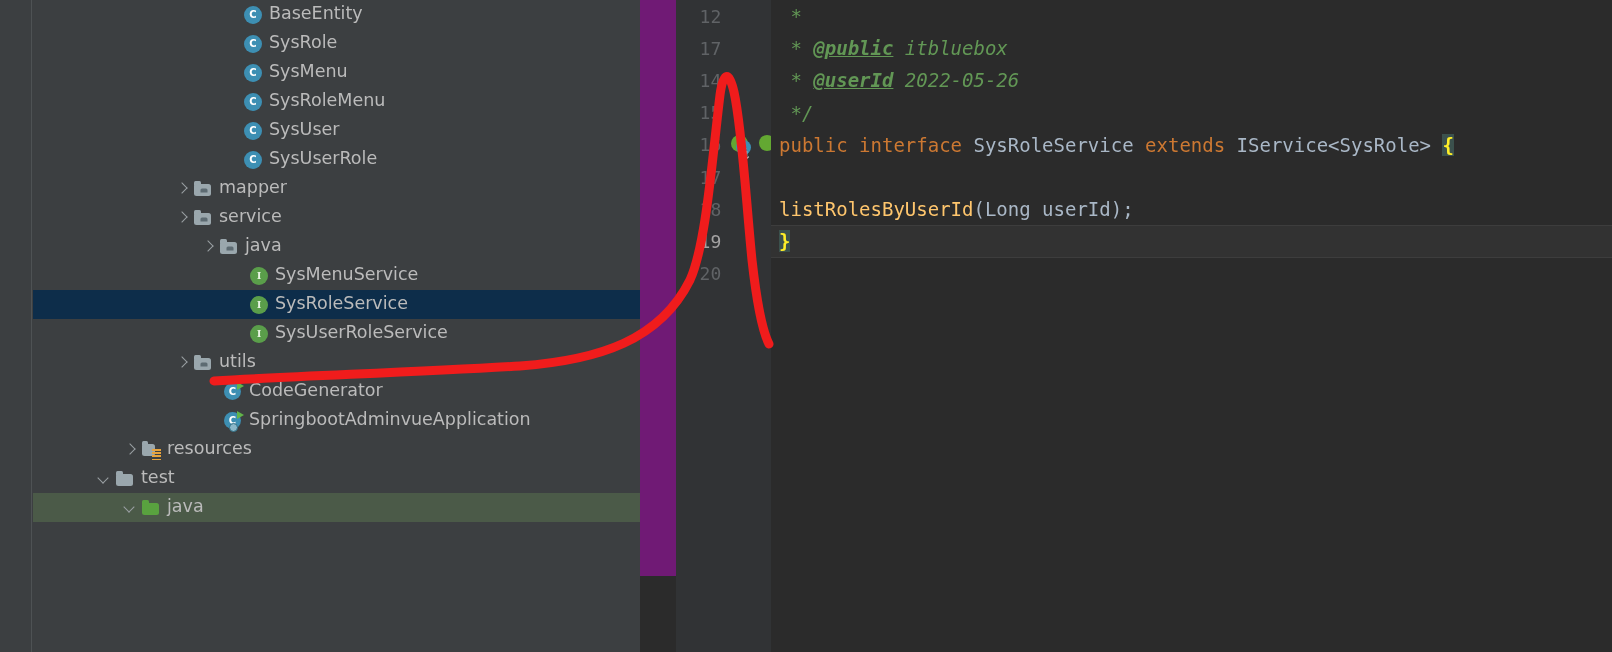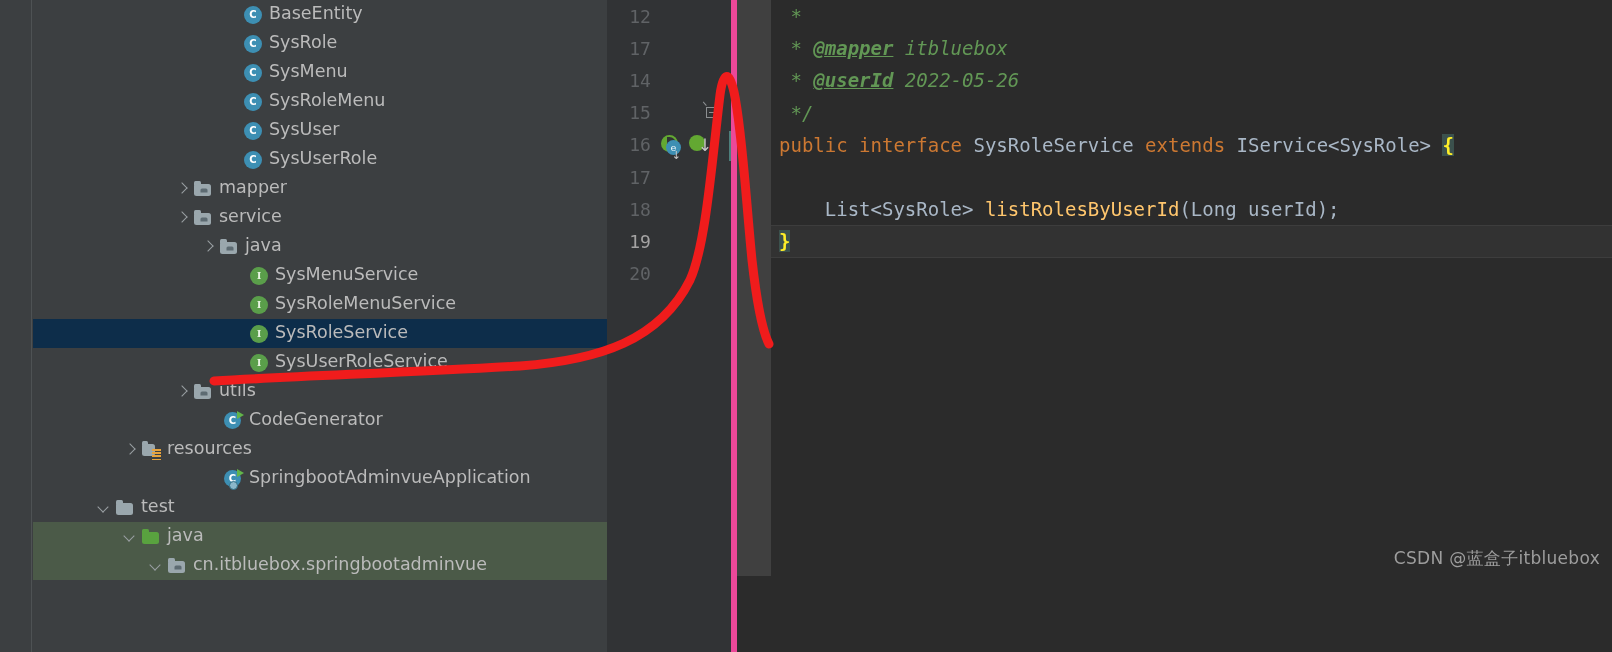--- a/index.html
+++ b/index.html
@@ -8,21 +8,21 @@
   }
   body {
     width: 1612px; height: 652px;
     overflow: hidden;
     font-family: "DejaVu Sans", "Liberation Sans", sans-serif;
     -webkit-font-smoothing: antialiased;
   }
   #root {
     position: relative;
     width: 1612px; height: 576px;
-    background: #404040;
+    background: #701a75;
   }
 
   
   #project-panel {
     position: absolute; left: 0; top: 0;
     width: 640px; height: 652px;
     background: #3c3f41;
     overflow: hidden;
   }
   #panel-left-strip {
@@ -200,24 +200,24 @@
     background:
       linear-gradient(to bottom,
         #e8a33d 0 1.6px, transparent 1.6px 3.2px,
         #e8a33d 3.2px 4.8px, transparent 4.8px 6.4px,
         #e8a33d 6.4px 8px, transparent 8px 9.6px,
         #e8a33d 9.6px 11px);
   }
 
   
   #gutter {
-    position: absolute; left: 607px; top: 0;
+    position: absolute; left: 676px; top: 0;
     width: 130px; height: 652px;
     background: #313335;
-    border-right: 6px solid #ec4899;
+    border-right: 2px solid #ec4899;
     box-sizing: border-box;
   }
   .gut-row {
     position: relative;
     height: 32.2px;
     display: flex;
     align-items: center;
     justify-content: flex-end;
   }
   .gut-num {
@@ -427,26 +427,20 @@
           <span class="arrow collapsed"></span>
           <span class="ico pkg"></span>
           <span class="label">java</span>
         </div>
         <div class="tree-row">
           <span class="pad" style="display: inline-block; flex: 0 0 196px; width: 196px;"></span>
           <span class="arrow none"></span>
           <span class="ico iface"></span>
           <span class="label">SysMenuService</span>
         </div>
-        <div class="tree-row">
-          <span class="pad" style="display: inline-block; flex: 0 0 196px; width: 196px;"></span>
-          <span class="arrow none"></span>
-          <span class="ico iface"></span>
-          <span class="label">SysRoleMenuService</span>
-        </div>
         <div class="tree-row selected">
           <span class="pad" style="display: inline-block; flex: 0 0 196px; width: 196px;"></span>
           <span class="arrow none"></span>
           <span class="ico iface"></span>
           <span class="label">SysRoleService</span>
         </div>
         <div class="tree-row">
           <span class="pad" style="display: inline-block; flex: 0 0 196px; width: 196px;"></span>
           <span class="arrow none"></span>
           <span class="ico iface"></span>
@@ -456,54 +450,48 @@
           <span class="pad" style="display: inline-block; flex: 0 0 140px; width: 140px;"></span>
           <span class="arrow collapsed"></span>
           <span class="ico pkg"></span>
           <span class="label">utils</span>
         </div>
         <div class="tree-row">
           <span class="pad" style="display: inline-block; flex: 0 0 170px; width: 170px;"></span>
           <span class="arrow none"></span>
           <span class="ico runcls"></span>
           <span class="label">CodeGenerator</span>
+        </div>
+        <div class="tree-row">
+          <span class="pad" style="display: inline-block; flex: 0 0 170px; width: 170px;"></span>
+          <span class="arrow none"></span>
+          <span class="ico runcls springapp">
+            <span class="badge"></span>
+          </span>
+          <span class="label">SpringbootAdminvueApplication</span>
         </div>
         <div class="tree-row">
           <span class="pad" style="display: inline-block; flex: 0 0 88px; width: 88px;"></span>
           <span class="arrow collapsed"></span>
           <span class="ico resfolder">
             <span class="lines"></span>
           </span>
           <span class="label">resources</span>
         </div>
         <div class="tree-row">
-          <span class="pad" style="display: inline-block; flex: 0 0 170px; width: 170px;"></span>
-          <span class="arrow none"></span>
-          <span class="ico runcls springapp">
-            <span class="badge"></span>
-          </span>
-          <span class="label">SpringbootAdminvueApplication</span>
-        </div>
-        <div class="tree-row">
           <span class="pad" style="display: inline-block; flex: 0 0 62px; width: 62px;"></span>
           <span class="arrow expanded"></span>
           <span class="ico folder"></span>
           <span class="label">test</span>
         </div>
         <div class="tree-row testsrc">
           <span class="pad" style="display: inline-block; flex: 0 0 88px; width: 88px;"></span>
           <span class="arrow expanded"></span>
           <span class="ico folder-green"></span>
           <span class="label">java</span>
-        </div>
-        <div class="tree-row testsrc">
-          <span class="pad" style="display: inline-block; flex: 0 0 114px; width: 114px;"></span>
-          <span class="arrow expanded"></span>
-          <span class="ico pkg"></span>
-          <span class="label">cn.itbluebox.springbootadminvue</span>
         </div>
       </div>
   </div>
 
   <div id="gutter">
       <div class="gut-row">
         <span class="gut-num">12</span>
         <span class="gut-rest"></span>
       </div>
       <div class="gut-row">
@@ -551,35 +539,34 @@
         <span class="gut-rest"></span>
       </div>
       <div class="gut-row">
         <span class="gut-num">20</span>
         <span class="gut-rest"></span>
       </div>
     </div>
 
   <div id="editor">
       <div class="code-row"><span class="tok-cmt"> *</span></div>
-      <div class="code-row"><span class="tok-cmt"> * </span><span class="tok-tag">@mapper</span><span class="tok-cmt"> itbluebox</span></div>
+      <div class="code-row"><span class="tok-cmt"> * </span><span class="tok-tag">@public</span><span class="tok-cmt"> itbluebox</span></div>
       <div class="code-row"><span class="tok-cmt"> * </span><span class="tok-tag">@userId</span><span class="tok-cmt"> 2022-05-26</span></div>
       <div class="code-row"><span class="tok-cmt"> */</span></div>
       <div class="code-row"><span class="tok-kw">public interface</span><span class="tok-type"> SysRoleService </span><span class="tok-kw">extends</span><span class="tok-type"> IService&lt;SysRole&gt; </span><span class="tok-brace-hl">{</span></div>
       <div class="code-row"><span class="tok-type"></span></div>
-      <div class="code-row"><span class="tok-type">    List&lt;SysRole&gt; </span><span class="tok-meth">listRolesByUserId</span><span class="tok-type">(Long userId);</span></div>
+      <div class="code-row"><span class="tok-meth">listRolesByUserId</span><span class="tok-type">(Long userId);</span></div>
       <div class="code-row current-line"><span class="tok-brace-hl">}</span></div>
       <div class="code-row"><span class="tok-type"></span></div>
     </div>
 
   <svg id="annotation" viewBox="0 0 1612 652" xmlns="http://www.w3.org/2000/svg">
     <path d="M 214 381
              C 300 376, 420 372, 520 366
              C 600 360, 660 340, 690 280
              C 706 245, 712 160, 720 95
              C 723 72, 729 70, 734 92
              C 742 128, 746 200, 752 260
              C 757 305, 762 330, 769 344" fill="none" stroke="#f01c1c" stroke-width="9" stroke-linecap="round" stroke-linejoin="round"></path>
   </svg>
 
-  <div id="watermark">CSDN @蓝盒子itbluebox</div>
 
 </div>
 
 </body></html>

